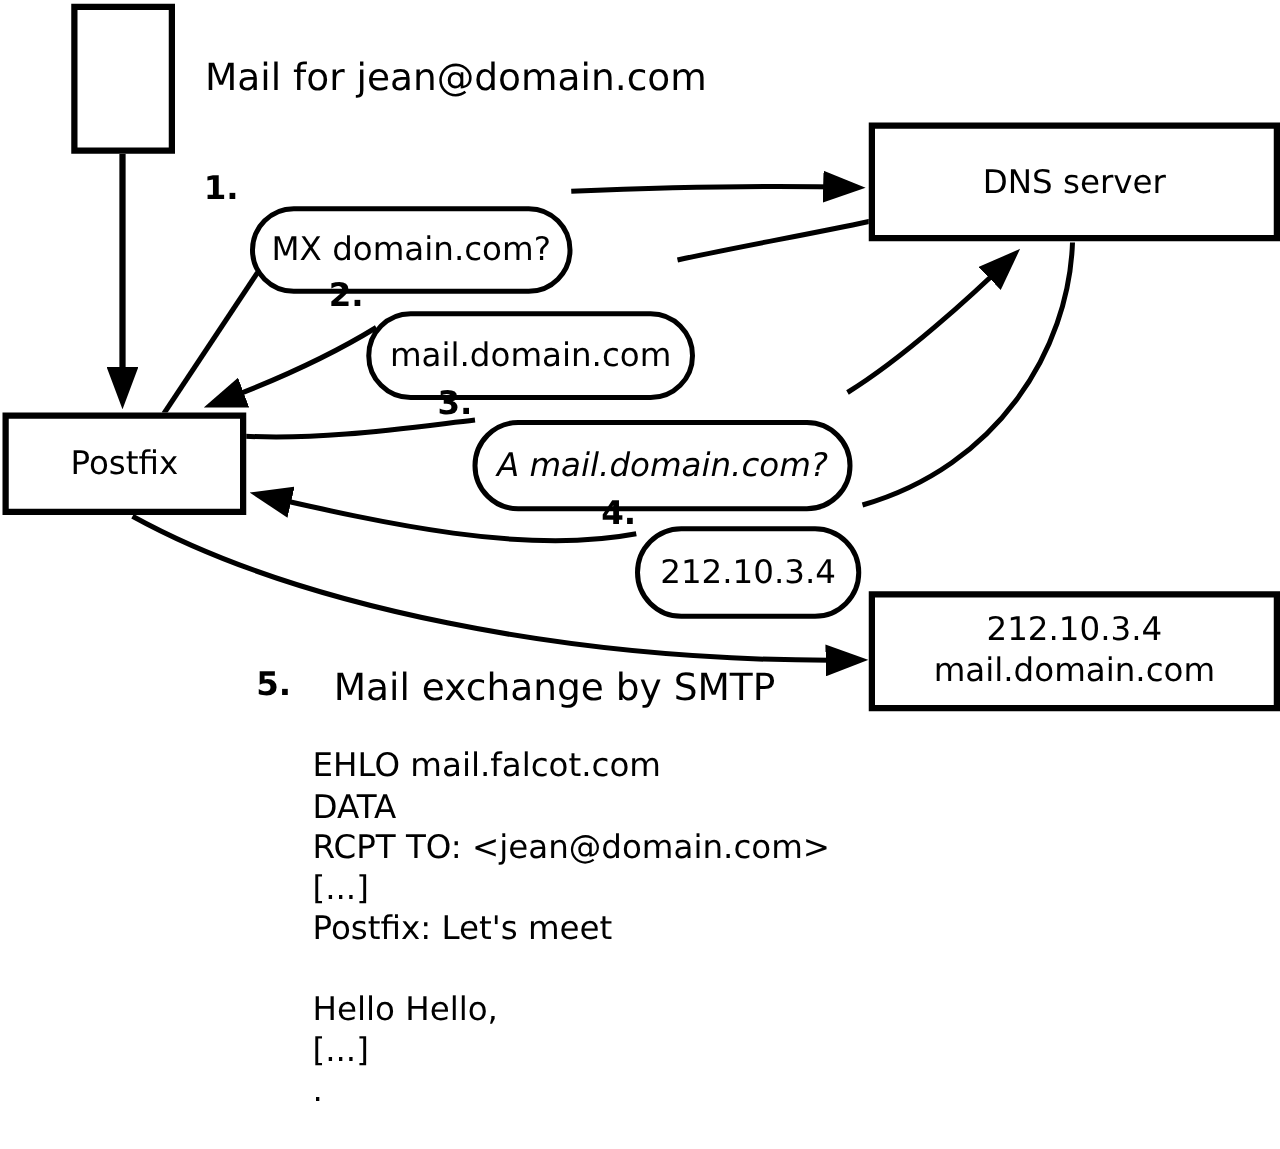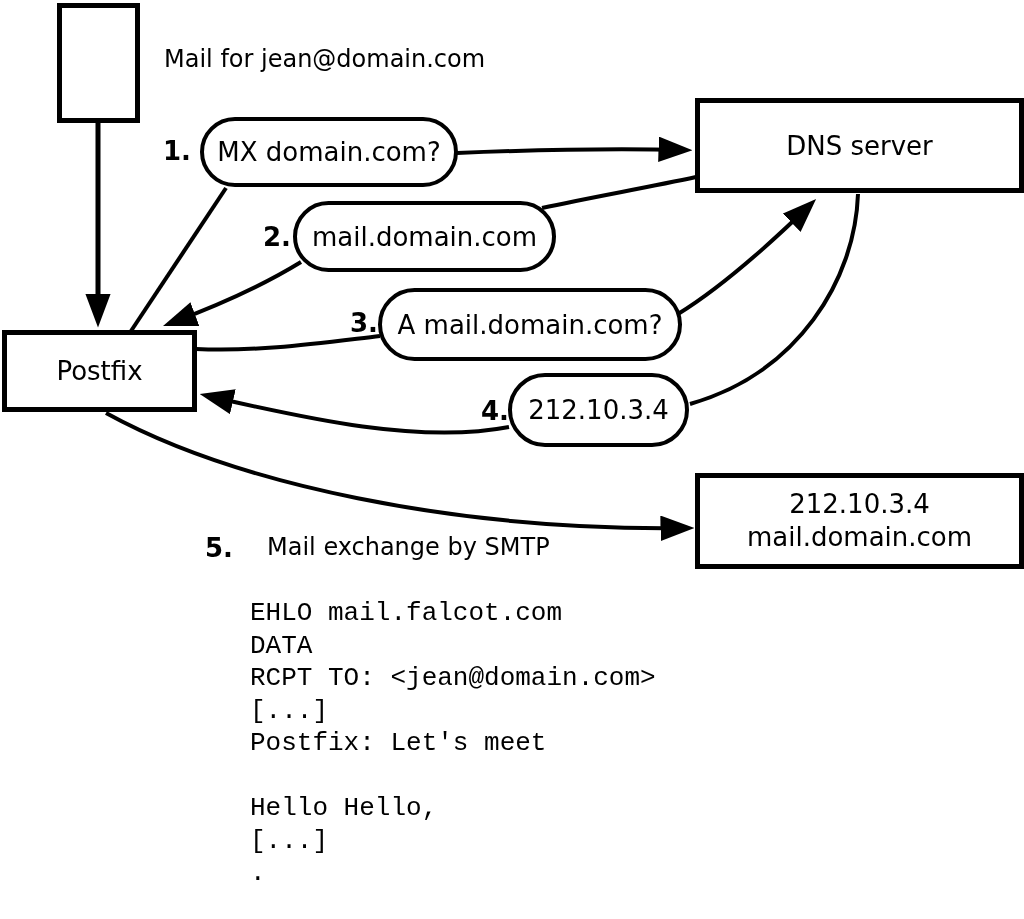--- a/index.html
+++ b/index.html
@@ -36,43 +36,44 @@
     box-sizing: border-box;
     background: #ffffff;
     border: 4px solid #000000;
     border-radius: 37px;
     display: flex;
     align-items: center;
     justify-content: center;
     font-size: 26px;
     z-index: 2;
     white-space: nowrap;
+    margin-top: 48px;
   }
   .num {
     position: absolute;
     font-size: 26px;
     font-weight: bold;
     z-index: 3;
     white-space: nowrap;
   }
   .plain-label {
     position: absolute;
-    font-size: 24px;
+    font-size: 30px;
     z-index: 3;
     white-space: nowrap;
   }
   .smtp-block {
     position: absolute;
     left: 250px;
     top: 597px;
     font-size: 26px;
     line-height: 32.5px;
     z-index: 3;
   }
-  .smtp-line { min-height: 32.5px; white-space: pre; font-family: Liberation Mono, monospace; }
+  .smtp-line { min-height: 32.5px; white-space: pre; }
 </style>
 </head>
 <body>
 
 <div class="canvas">
 
   <svg class="connectors" viewBox="0 0 1024 919" xmlns="http://www.w3.org/2000/svg">
     <defs>
       <marker id="arw4" viewBox="0 0 12 9" refX="9" refY="4.5" markerWidth="8.5" markerHeight="6.4" orient="auto">
         <polygon points="0,0 12,4.5 0,9" fill="#000000"></polygon>
@@ -114,21 +115,21 @@
   <div class="pill" style="left:200px; top:117px; width:258px; height:70px;">
     <span>MX domain.com?</span>
   </div>
 
   <div class="num" style="left:263px; top:222px;">2.</div>
   <div class="pill" style="left:293px; top:201px; width:263px; height:71px;">
     <span>mail.domain.com</span>
   </div>
 
   <div class="num" style="left:350px; top:308px;">3.</div>
-  <div class="pill" style="left:378px; top:288px; width:304px; height:73px;">
+  <div class="pill" style="left:378px; top:288px; width:304px; height:73px;font-style:italic;">
     <span>A mail.domain.com?</span>
   </div>
 
   <div class="num" style="left:481px; top:396px;">4.</div>
   <div class="pill" style="left:508px; top:373px; width:181px; height:74px;">
     <span>212.10.3.4</span>
   </div>
 
   <div class="num" style="left:205px; top:533px;">5.</div>
   <div class="plain-label" style="left:250px; top:533px;margin-left:17px;">Mail exchange by SMTP</div>

